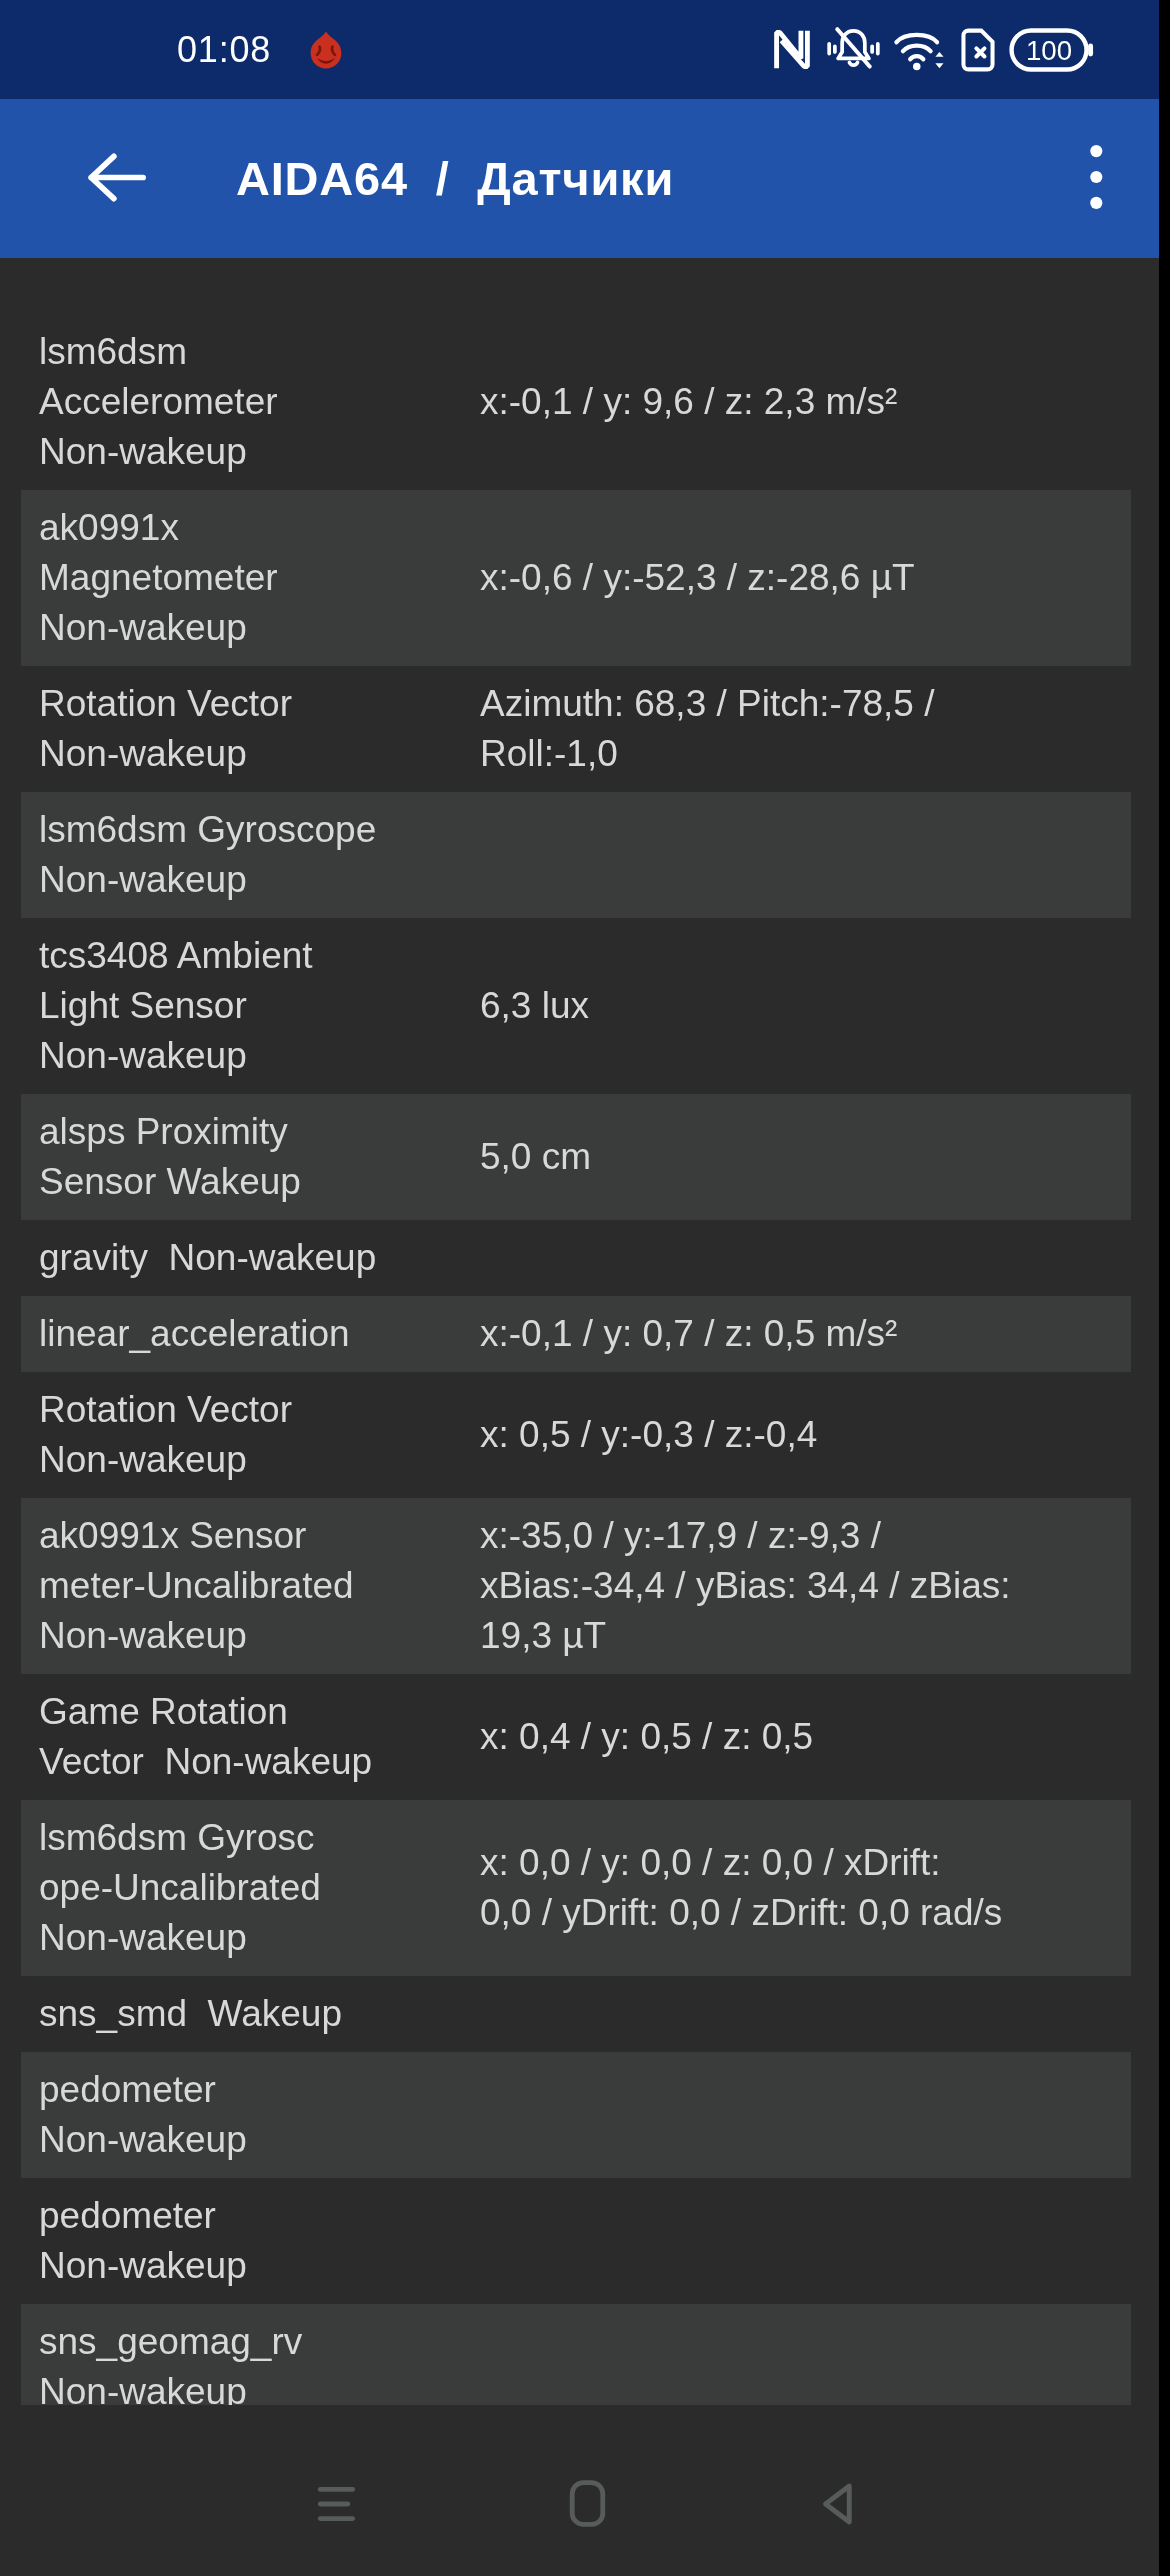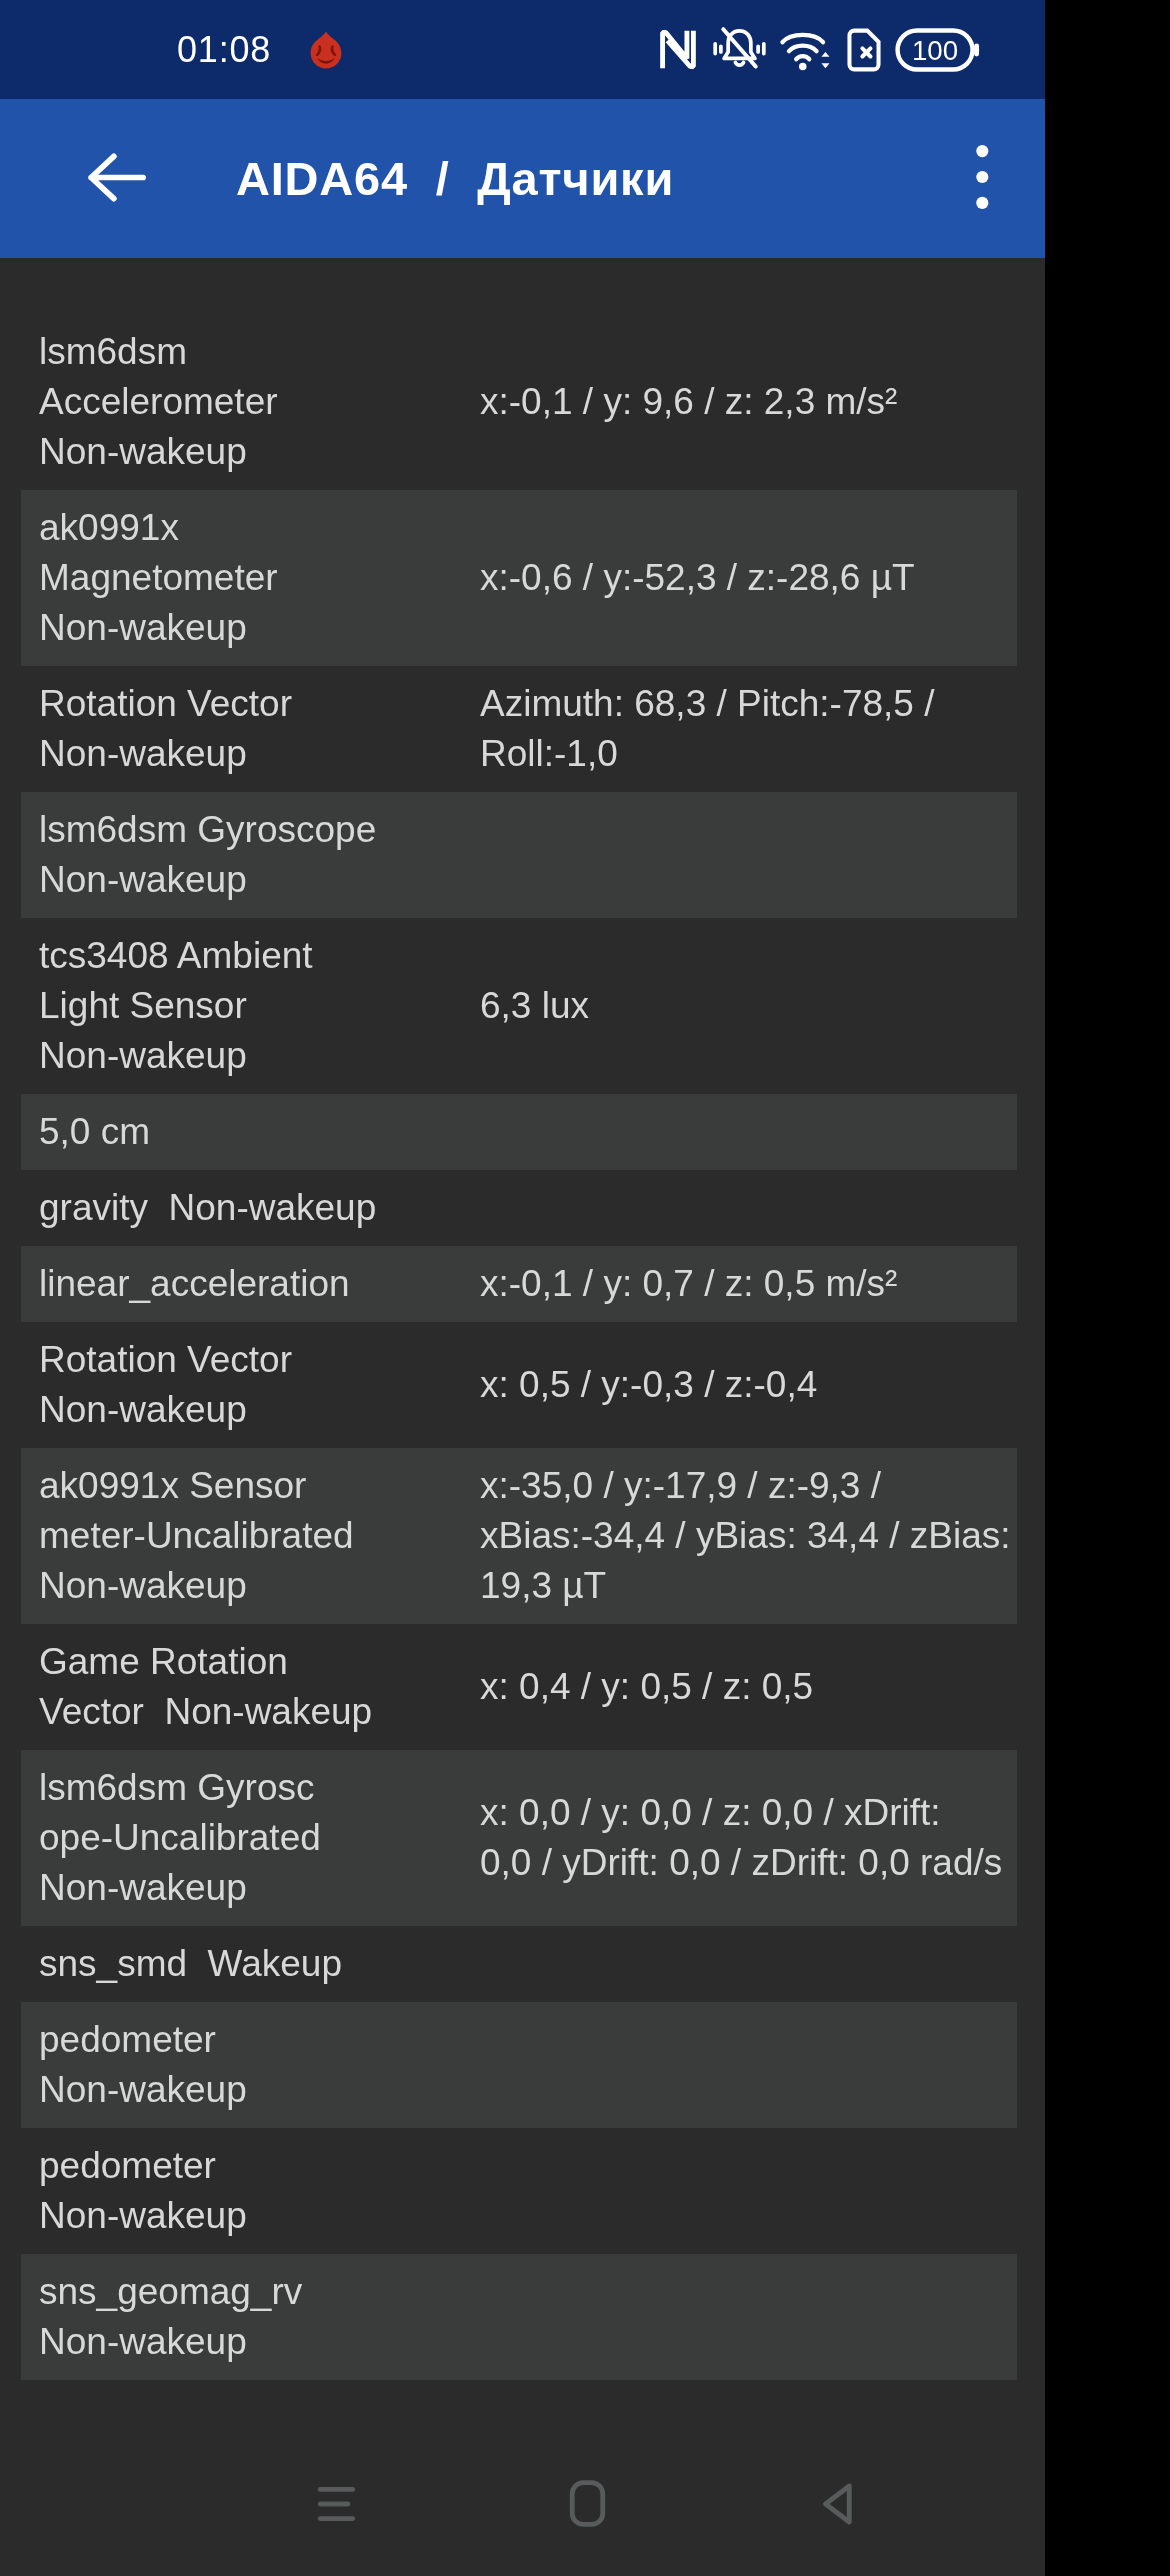--- a/index.html
+++ b/index.html
@@ -9,21 +9,21 @@
     --row-shaded-bg:#3a3c3c;
     --text-primary:#d8d8d8;
     --scrollbar:#b5b5b5;
     --nav-icon:#585b5b;
     --antutu-red:#c9301f;
   }
   *{margin:0;padding:0;box-sizing:border-box;}
   html,body{background:#000;}
   body{font-family:"Liberation Sans","DejaVu Sans",sans-serif;}
   .screen{
-    position:relative;width:1045px;height:2576px;
+    position:relative;width:1159px;height:2576px;
     background:var(--content-bg);overflow:hidden;
   }
   
   .status-bar{
     height:99px;background:var(--status-bar-bg);
     display:flex;align-items:center;
     padding:0 65px 0 177px;color:#fff;
   }
   .status-time{font-size:36px;letter-spacing:0.8px;}
   .status-notif{margin-left:34px;display:flex;align-items:center;}
@@ -176,20 +176,22 @@
       </div>
 
       <div class="sensor-row">
         <span class="sensor-name">tcs3408 Ambient
 Light Sensor
 Non-wakeup</span>
         <span class="sensor-value">6,3 lux</span>
       </div>
 
       <div class="sensor-row">
+        <span class="sensor-name">alsps Proximity
+Sensor Wakeup</span>
         <span class="sensor-value">5,0 cm</span>
       </div>
 
       <div class="sensor-row">
         <span class="sensor-name">gravity  Non-wakeup</span>
       </div>
 
       <div class="sensor-row">
         <span class="sensor-name">linear_acceleration</span>
         <span class="sensor-value">x:-0,1 / y: 0,7 / z: 0,5 m/s²</span>

